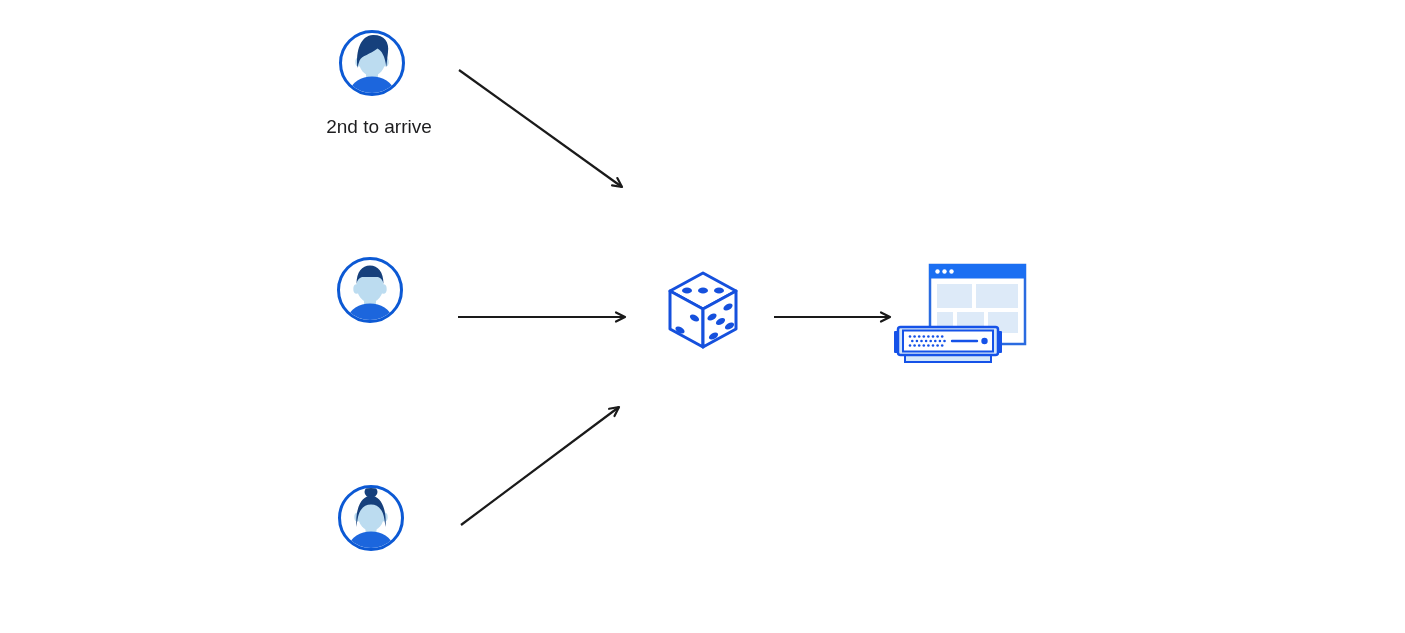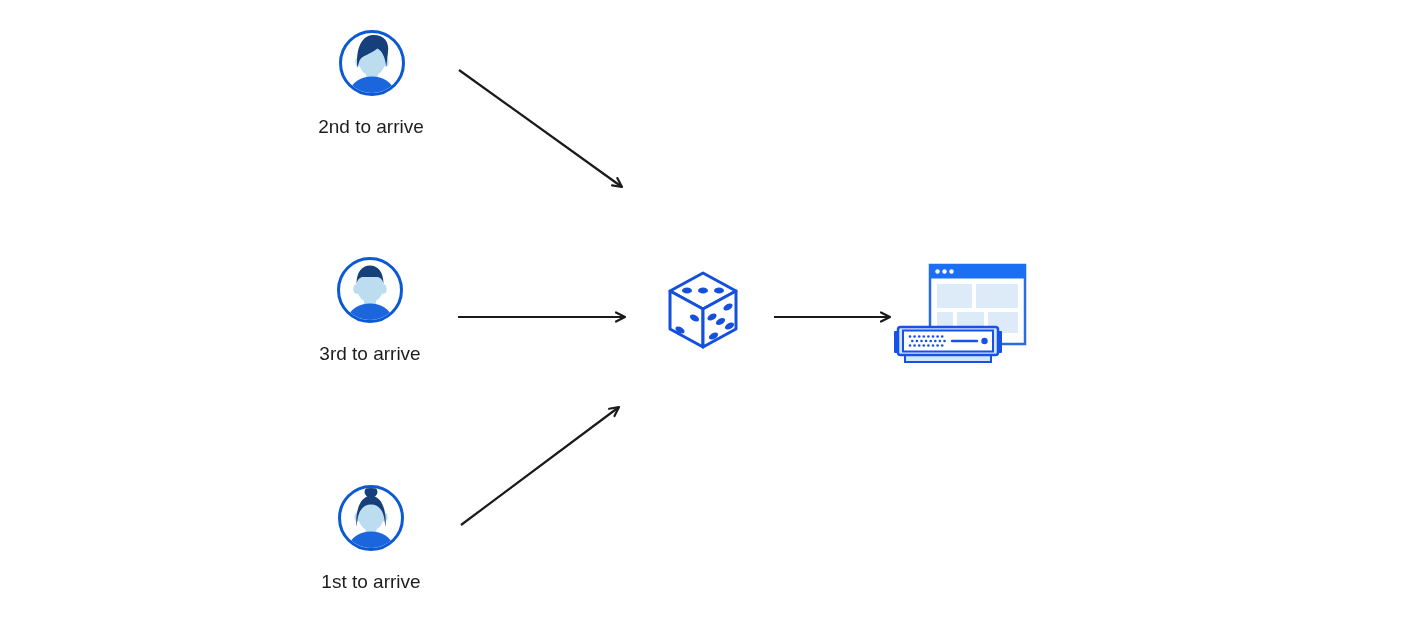--- a/index.html
+++ b/index.html
@@ -60,61 +60,59 @@
     <g clip-path="url(#clipA)">
       <ellipse class="skin" cx="21.5" cy="34" rx="3.2" ry="4.5"></ellipse>
       <ellipse class="skin" cx="48.5" cy="34" rx="3.2" ry="4.5"></ellipse>
       <rect class="skin" x="29" y="40" width="12" height="13"></rect>
       <ellipse class="skin" cx="35" cy="31.5" rx="13.5" ry="16.5"></ellipse>
       <path class="hair" d="M20.5,40 C18.5,22 24,7.5 36,7 C47,6.7 52.5,14 51,24 C50.5,29 49.8,34 49.3,39
             C48,28 44.5,22.5 40.5,20.5 C33,26.5 25,27.5 22.6,32.5 C21.5,35 21,37.5 20.5,40 Z"></path>
       <path class="shirt" d="M11,70 C12,55 23,48.5 35,48.5 C47,48.5 58,55 59,70 Z"></path>
     </g>
   </svg>
-  <div class="node-label" style="left:271px;top:116px">2nd to arrive</div>
+  <div class="node-label" style="left:279px;top:116px">2nd to arrive</div>
 
   <svg class="abs" style="left:335px;top:255px" width="70" height="70" viewBox="0 0 70 70">
     <defs>
         <clipPath id="clipB">
           <circle cx="35" cy="35" r="30"></circle>
         </clipPath>
       </defs>
     <circle class="ring" cx="35" cy="35" r="31.5"></circle>
     <g clip-path="url(#clipB)">
       <ellipse class="skin" cx="21.5" cy="34" rx="3.2" ry="4.8"></ellipse>
       <ellipse class="skin" cx="48.5" cy="34" rx="3.2" ry="4.8"></ellipse>
       <rect class="skin" x="29" y="40" width="12" height="13"></rect>
       <ellipse class="skin" cx="35" cy="31" rx="13.5" ry="16.5"></ellipse>
       <path class="hair" d="M21.5,29 C21.5,17 27,10.5 35,10.5 C43,10.5 48.5,17 48.5,29
             C48,25.5 46,23 43,22 L27,22 C24,23 22,25.5 21.5,29 Z"></path>
       <path class="shirt" d="M11,70 C12,55 23,48.5 35,48.5 C47,48.5 58,55 59,70 Z"></path>
     </g>
   </svg>
-  <div class="node-label" style="left:270px;top:343px">3rd to arrive</div>
 
   <svg class="abs" style="left:336px;top:483px" width="70" height="70" viewBox="0 0 70 70">
     <defs>
         <clipPath id="clipC">
           <circle cx="35" cy="35" r="30"></circle>
         </clipPath>
       </defs>
     <circle class="ring" cx="35" cy="35" r="31.5"></circle>
     <g clip-path="url(#clipC)">
       <ellipse class="hair" cx="35" cy="9" rx="6.5" ry="5.5"></ellipse>
       <ellipse class="skin" cx="21.5" cy="34" rx="3.2" ry="4.5"></ellipse>
       <ellipse class="skin" cx="48.5" cy="34" rx="3.2" ry="4.5"></ellipse>
       <rect class="skin" x="29.5" y="40" width="11" height="13"></rect>
       <ellipse class="skin" cx="35" cy="32" rx="13" ry="16"></ellipse>
       <path class="hair" d="M20.5,44 C19,25 25.5,13 35,12.5 C44.5,13 51,25 49.5,44
             C48.5,36 47.8,31 45.5,27.5 C42.8,23.5 39.5,21.5 35,21.5
             C30.5,21.5 27.2,23.5 24.5,27.5 C22.2,31 21.5,36 20.5,44 Z"></path>
       <path class="shirt" d="M11,70 C12,55 23,48.5 35,48.5 C47,48.5 58,55 59,70 Z"></path>
     </g>
   </svg>
-  <div class="node-label" style="left:271px;top:571px">1st to arrive</div>
 
   <svg class="abs" style="left:667px;top:270px" width="72" height="84" viewBox="0 0 72 84">
     <path class="dice-face" d="M36,3 L69,21 L36,39 L3,21 Z"></path>
     <path class="dice-face" d="M3,21 L36,39 L36,77 L3,59 Z"></path>
     <path class="dice-face" d="M36,39 L69,21 L69,59 L36,77 Z"></path>
 
     <ellipse class="dice-dot" cx="20" cy="20.5" rx="5" ry="3"></ellipse>
     <ellipse class="dice-dot" cx="36" cy="20.5" rx="5" ry="3"></ellipse>
     <ellipse class="dice-dot" cx="52" cy="20.5" rx="5" ry="3"></ellipse>
 

